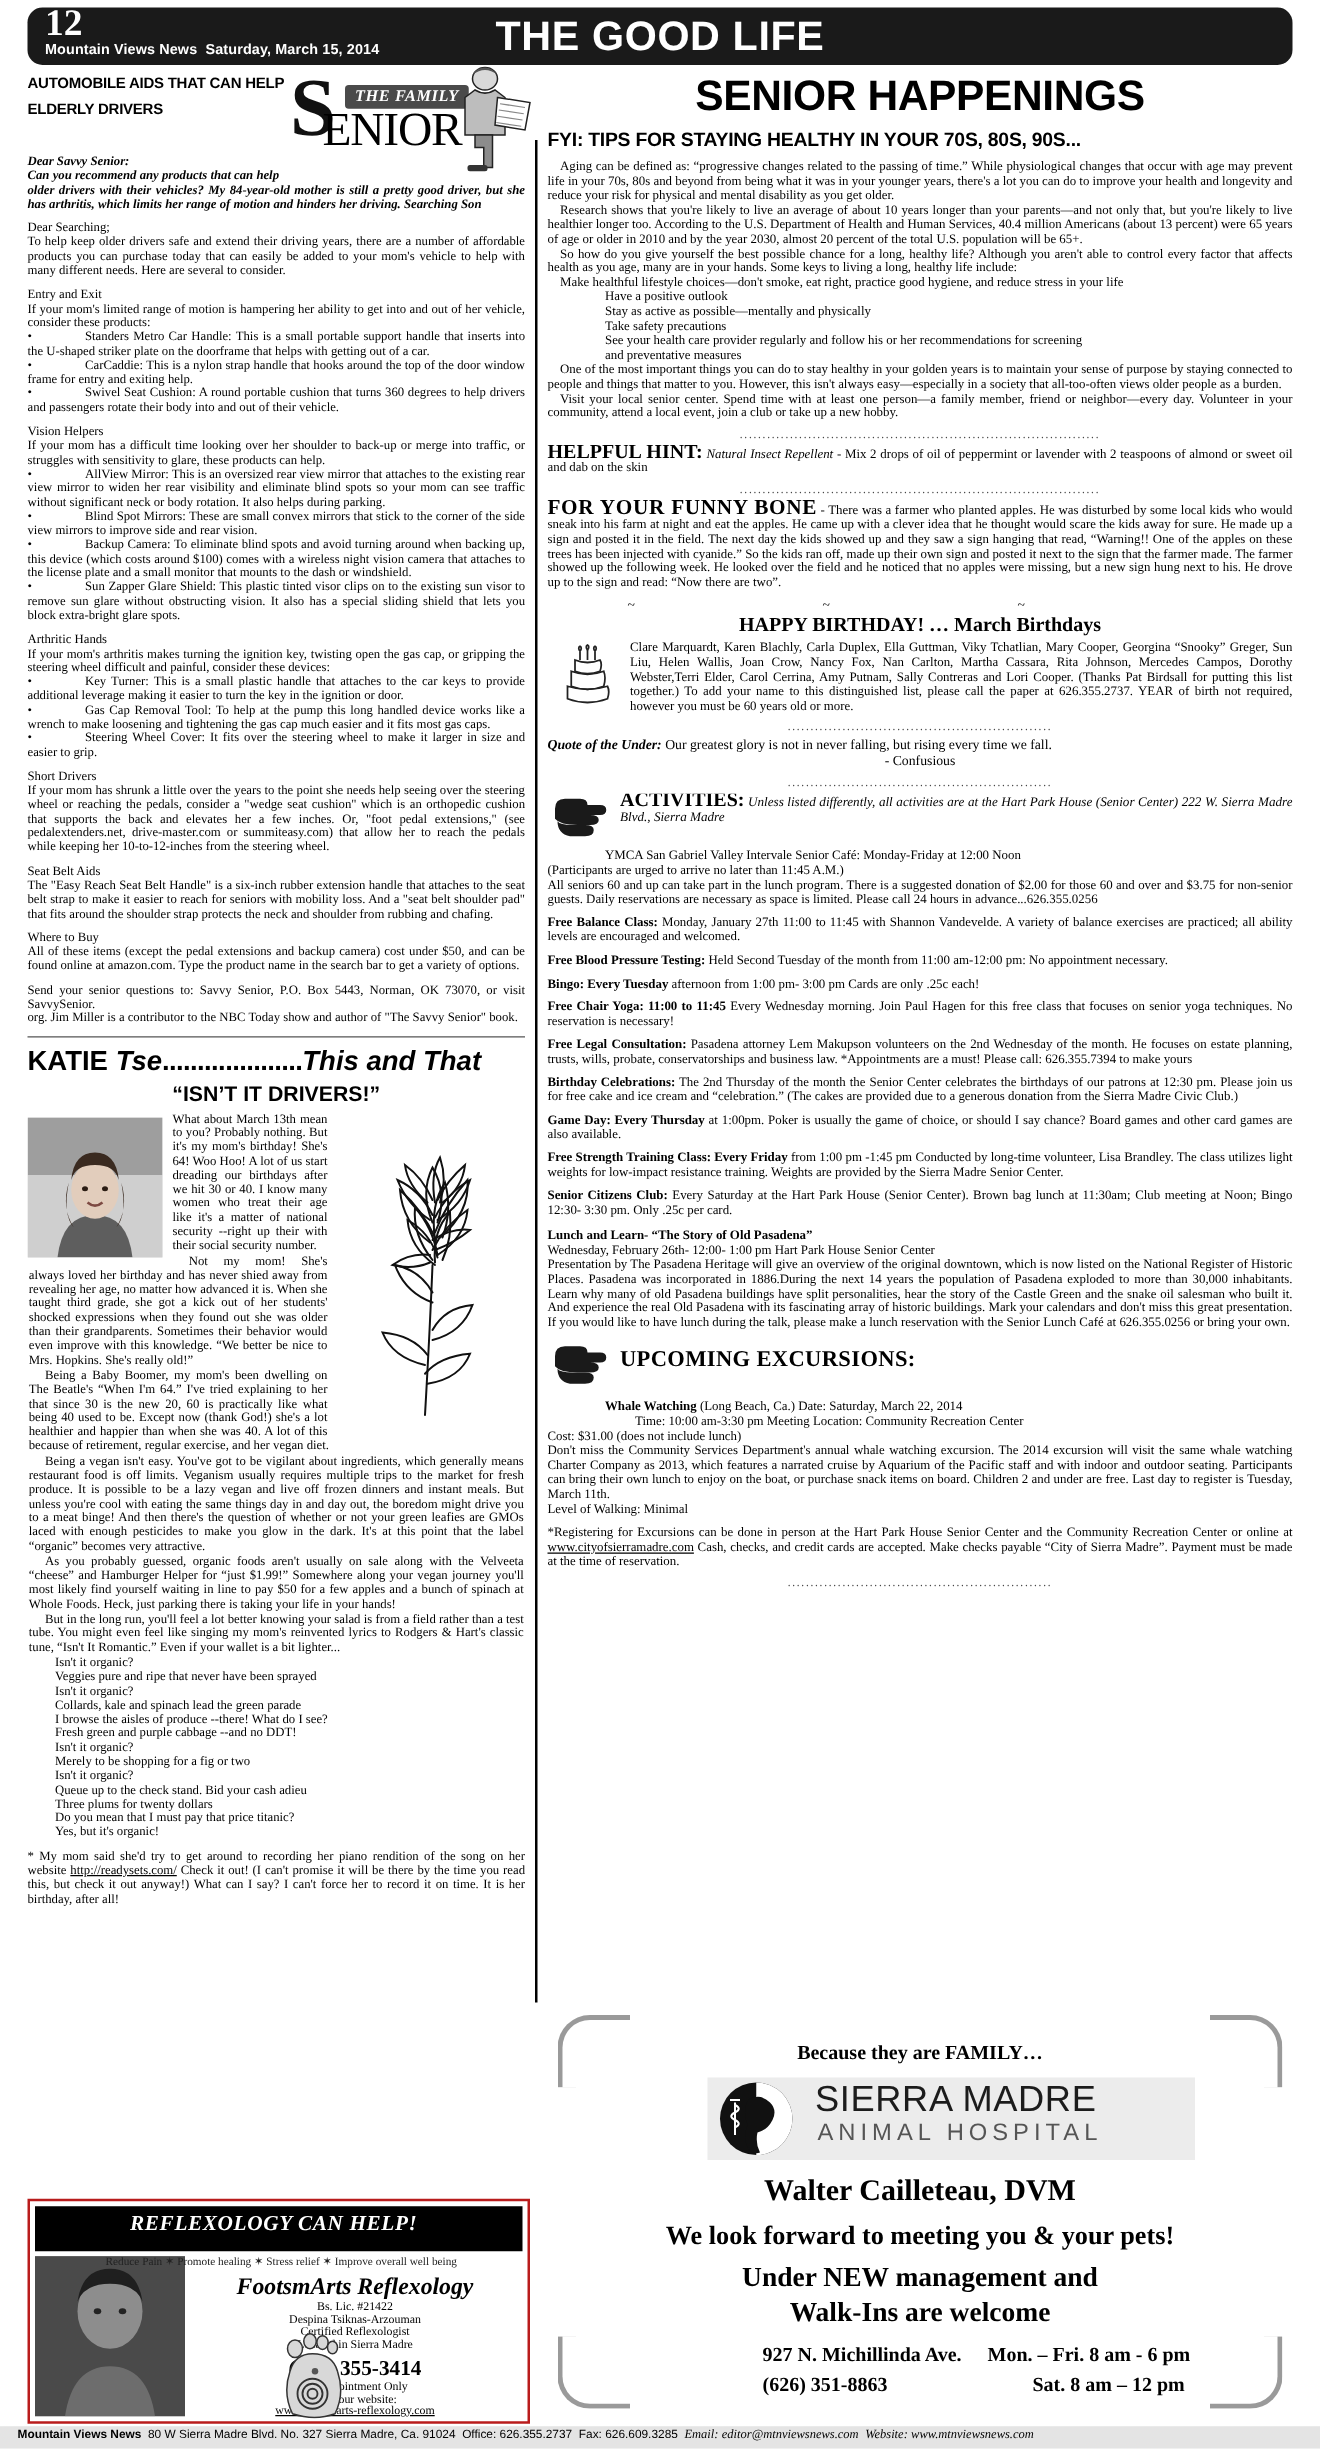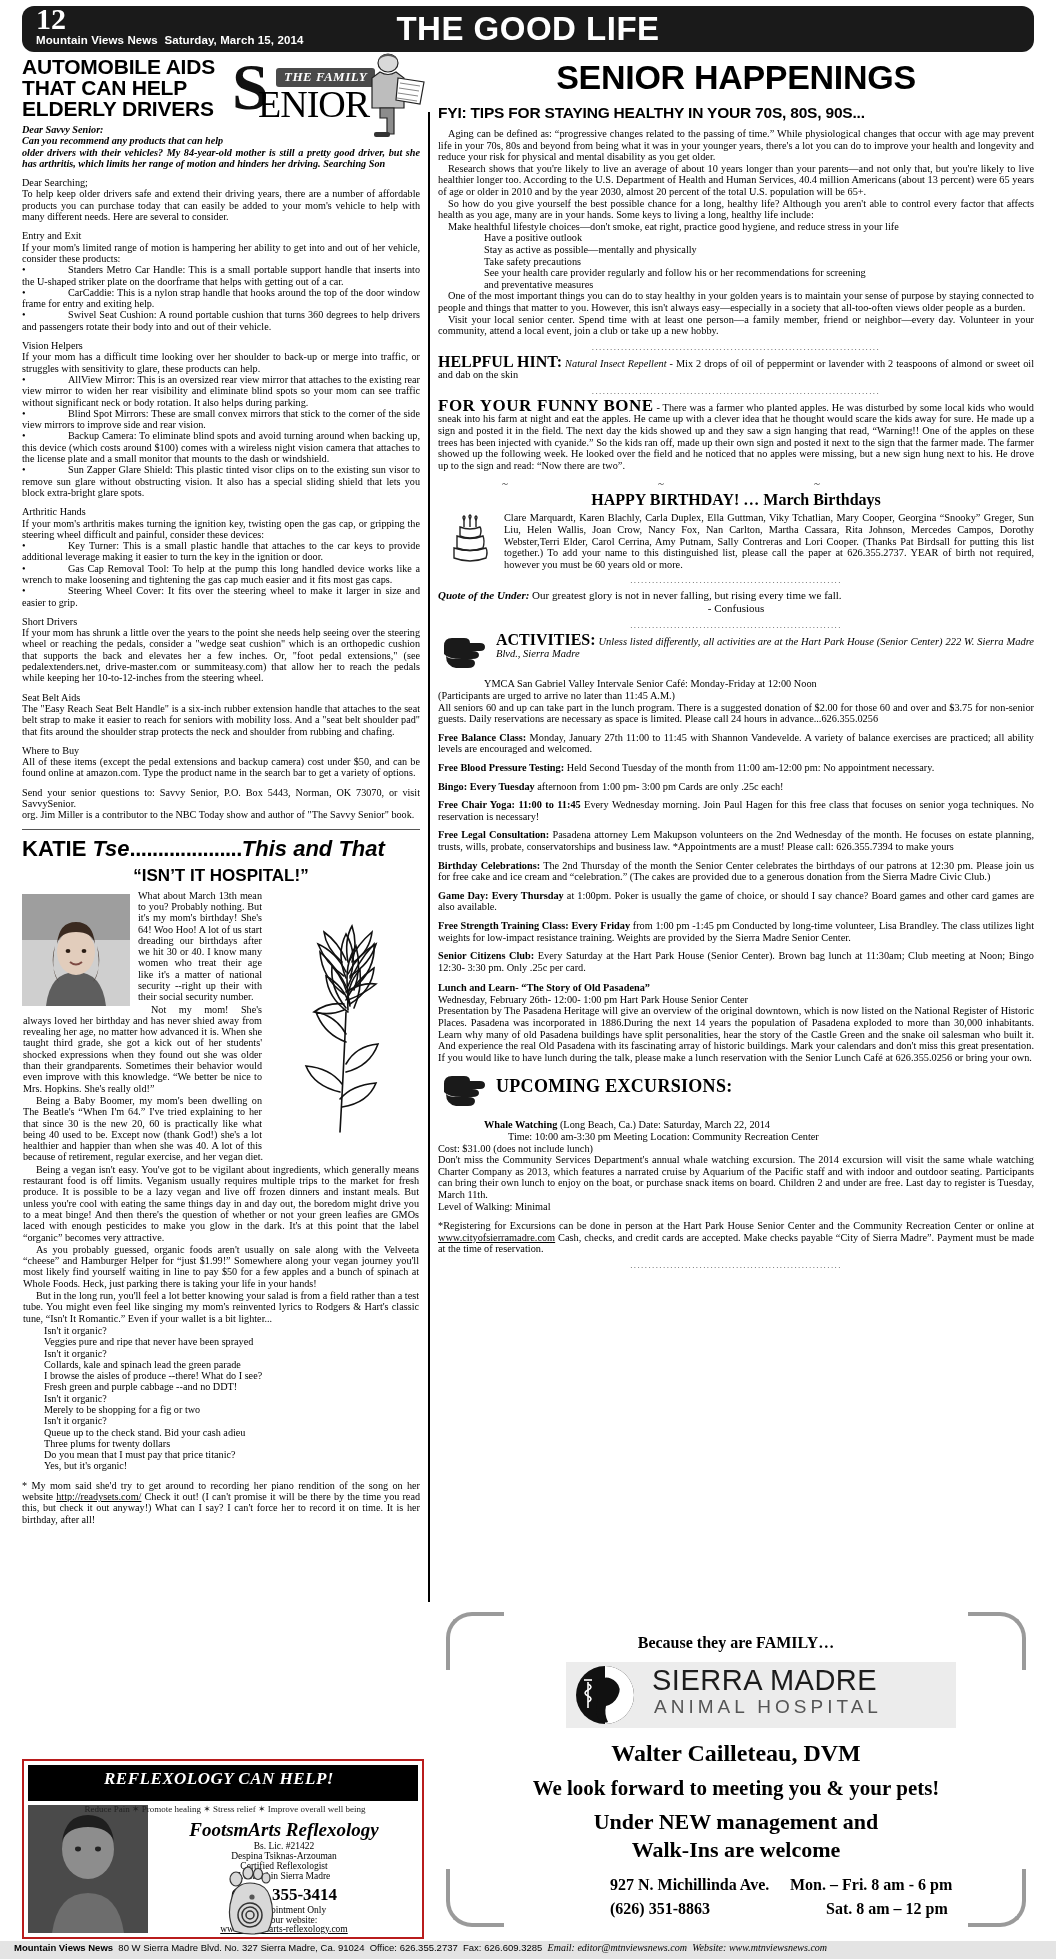--- a/index.html
+++ b/index.html
@@ -12,21 +12,21 @@
   .mh-sub{position:absolute;left:14px;top:28px;font-family:"Liberation Sans",sans-serif;font-size:11.5px;font-weight:700;letter-spacing:.1px;}
   .mh-title{position:absolute;left:0;top:0;width:1012px;text-align:center;font-family:"Liberation Sans",sans-serif;font-size:33px;font-weight:700;line-height:46px;letter-spacing:.5px;}
 
   
   .colL{position:absolute;left:22px;top:56px;width:398px;}
   .colR{position:absolute;left:438px;top:56px;width:596px;}
   .vrule{position:absolute;left:428px;top:112px;width:2px;height:1490px;background:#000;}
 
   
   .ss-head{position:relative;height:68px;}
-  .ss-title{position:absolute;left:0;top:0;width:232px;font-family:"Liberation Sans",sans-serif;font-weight:700;font-size:21px;line-height:21px;letter-spacing:-.2px;}
+  .ss-title{position:absolute;left:0;top:0;width:232px;font-family:"Liberation Sans",sans-serif;font-weight:700;font-size:12px;line-height:21px;letter-spacing:-.2px;}
   .ss-logo{position:absolute;left:210px;top:-4px;width:190px;height:92px;}
   .ss-S{position:absolute;left:0;top:2px;font-family:"Liberation Serif",serif;font-size:66px;font-weight:700;line-height:66px;color:#111;}
   .ss-savvy{position:absolute;left:44px;top:16px;background:#4a4a4a;color:#fff;font-family:"Liberation Serif",serif;font-style:italic;font-weight:700;font-size:13px;padding:1px 8px 2px 8px;letter-spacing:.5px;border-radius:3px;}
   .ss-enior{position:absolute;left:26px;top:30px;font-family:"Liberation Serif",serif;font-size:38px;font-weight:400;letter-spacing:-1px;}
   .ss-man{position:absolute;left:136px;top:0;width:58px;height:86px;}
 
   
   .p{font-size:10.2px;line-height:11.3px;text-align:justify;margin:0 0 0 0;}
   .pi{font-size:10.2px;line-height:11.3px;font-style:italic;font-weight:700;text-align:justify;margin:0;}
   .blank{height:8px;}
@@ -171,21 +171,21 @@
 
     <div class="blank"></div>
     <p class="p">Send your senior questions to: Savvy Senior, P.O. Box 5443, Norman, OK 73070, or visit SavvySenior.</p>
     <p class="p">org. Jim Miller is a contributor to the NBC Today show and author of "The Savvy Senior" book.</p>
 
     <div class="katie-rule"></div>
     <div class="katie-head">
       <span class="nm">KATIE</span>
       <span class="it">Tse</span><span class="dots">....................</span><span class="it">This and That</span>
     </div>
-    <div class="katie-sub">“ISN’T IT HOSPITAL!”</div>
+    <div class="katie-sub">“ISN’T IT DRIVERS!”</div>
 
     <div style="margin-top:4px;overflow:hidden;">
       <div class="katie-photo">
         <svg viewBox="0 0 108 112" width="108" height="112">
           <rect width="108" height="112" fill="#cfcfcf"></rect>
           <rect x="0" y="0" width="108" height="46" fill="#9e9e9e"></rect>
           <path d="M24 112 q4 -34 30 -34 q26 0 30 34z" fill="#5e5e5e"></path>
           <ellipse cx="54" cy="58" rx="19" ry="23" fill="#e2cdbc"></ellipse>
           <path d="M35 50 q2 -22 19 -22 q17 0 19 22 q-3 -12 -19 -12 q-16 0 -19 12z" fill="#3a2a20"></path>
           <path d="M33 52 q-5 26 4 36 q-10 -16 -4 -36z" fill="#3a2a20"></path>

